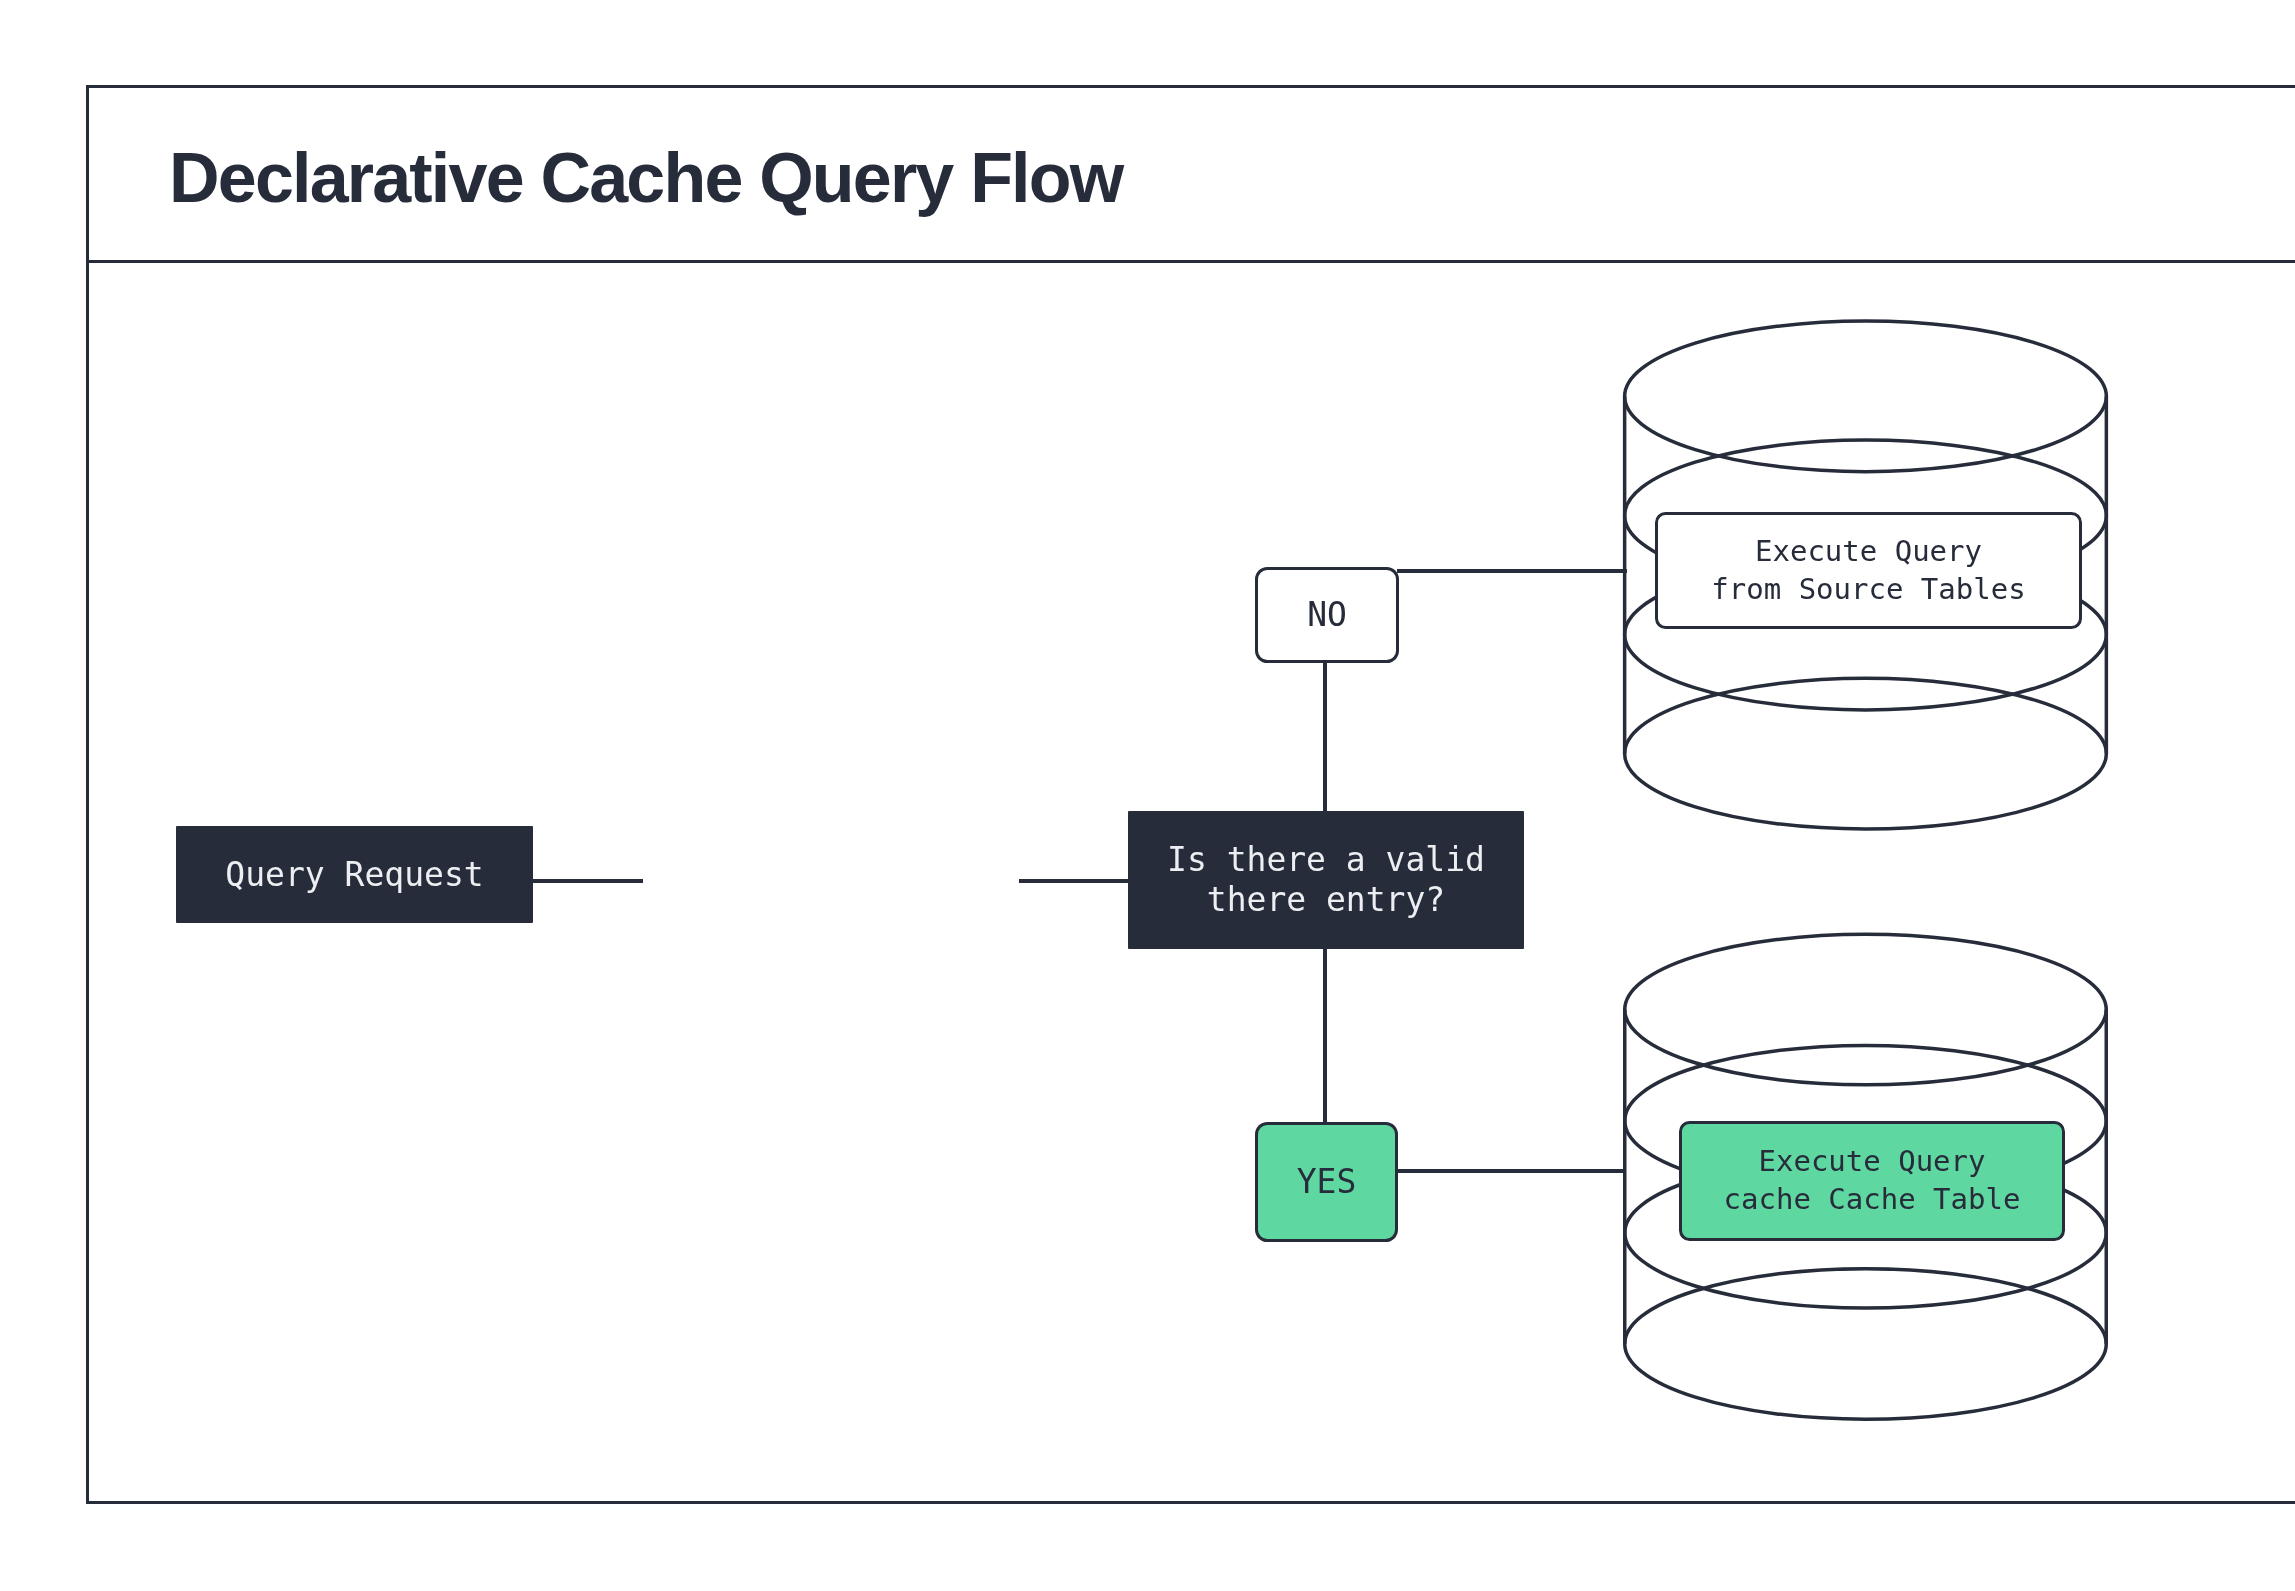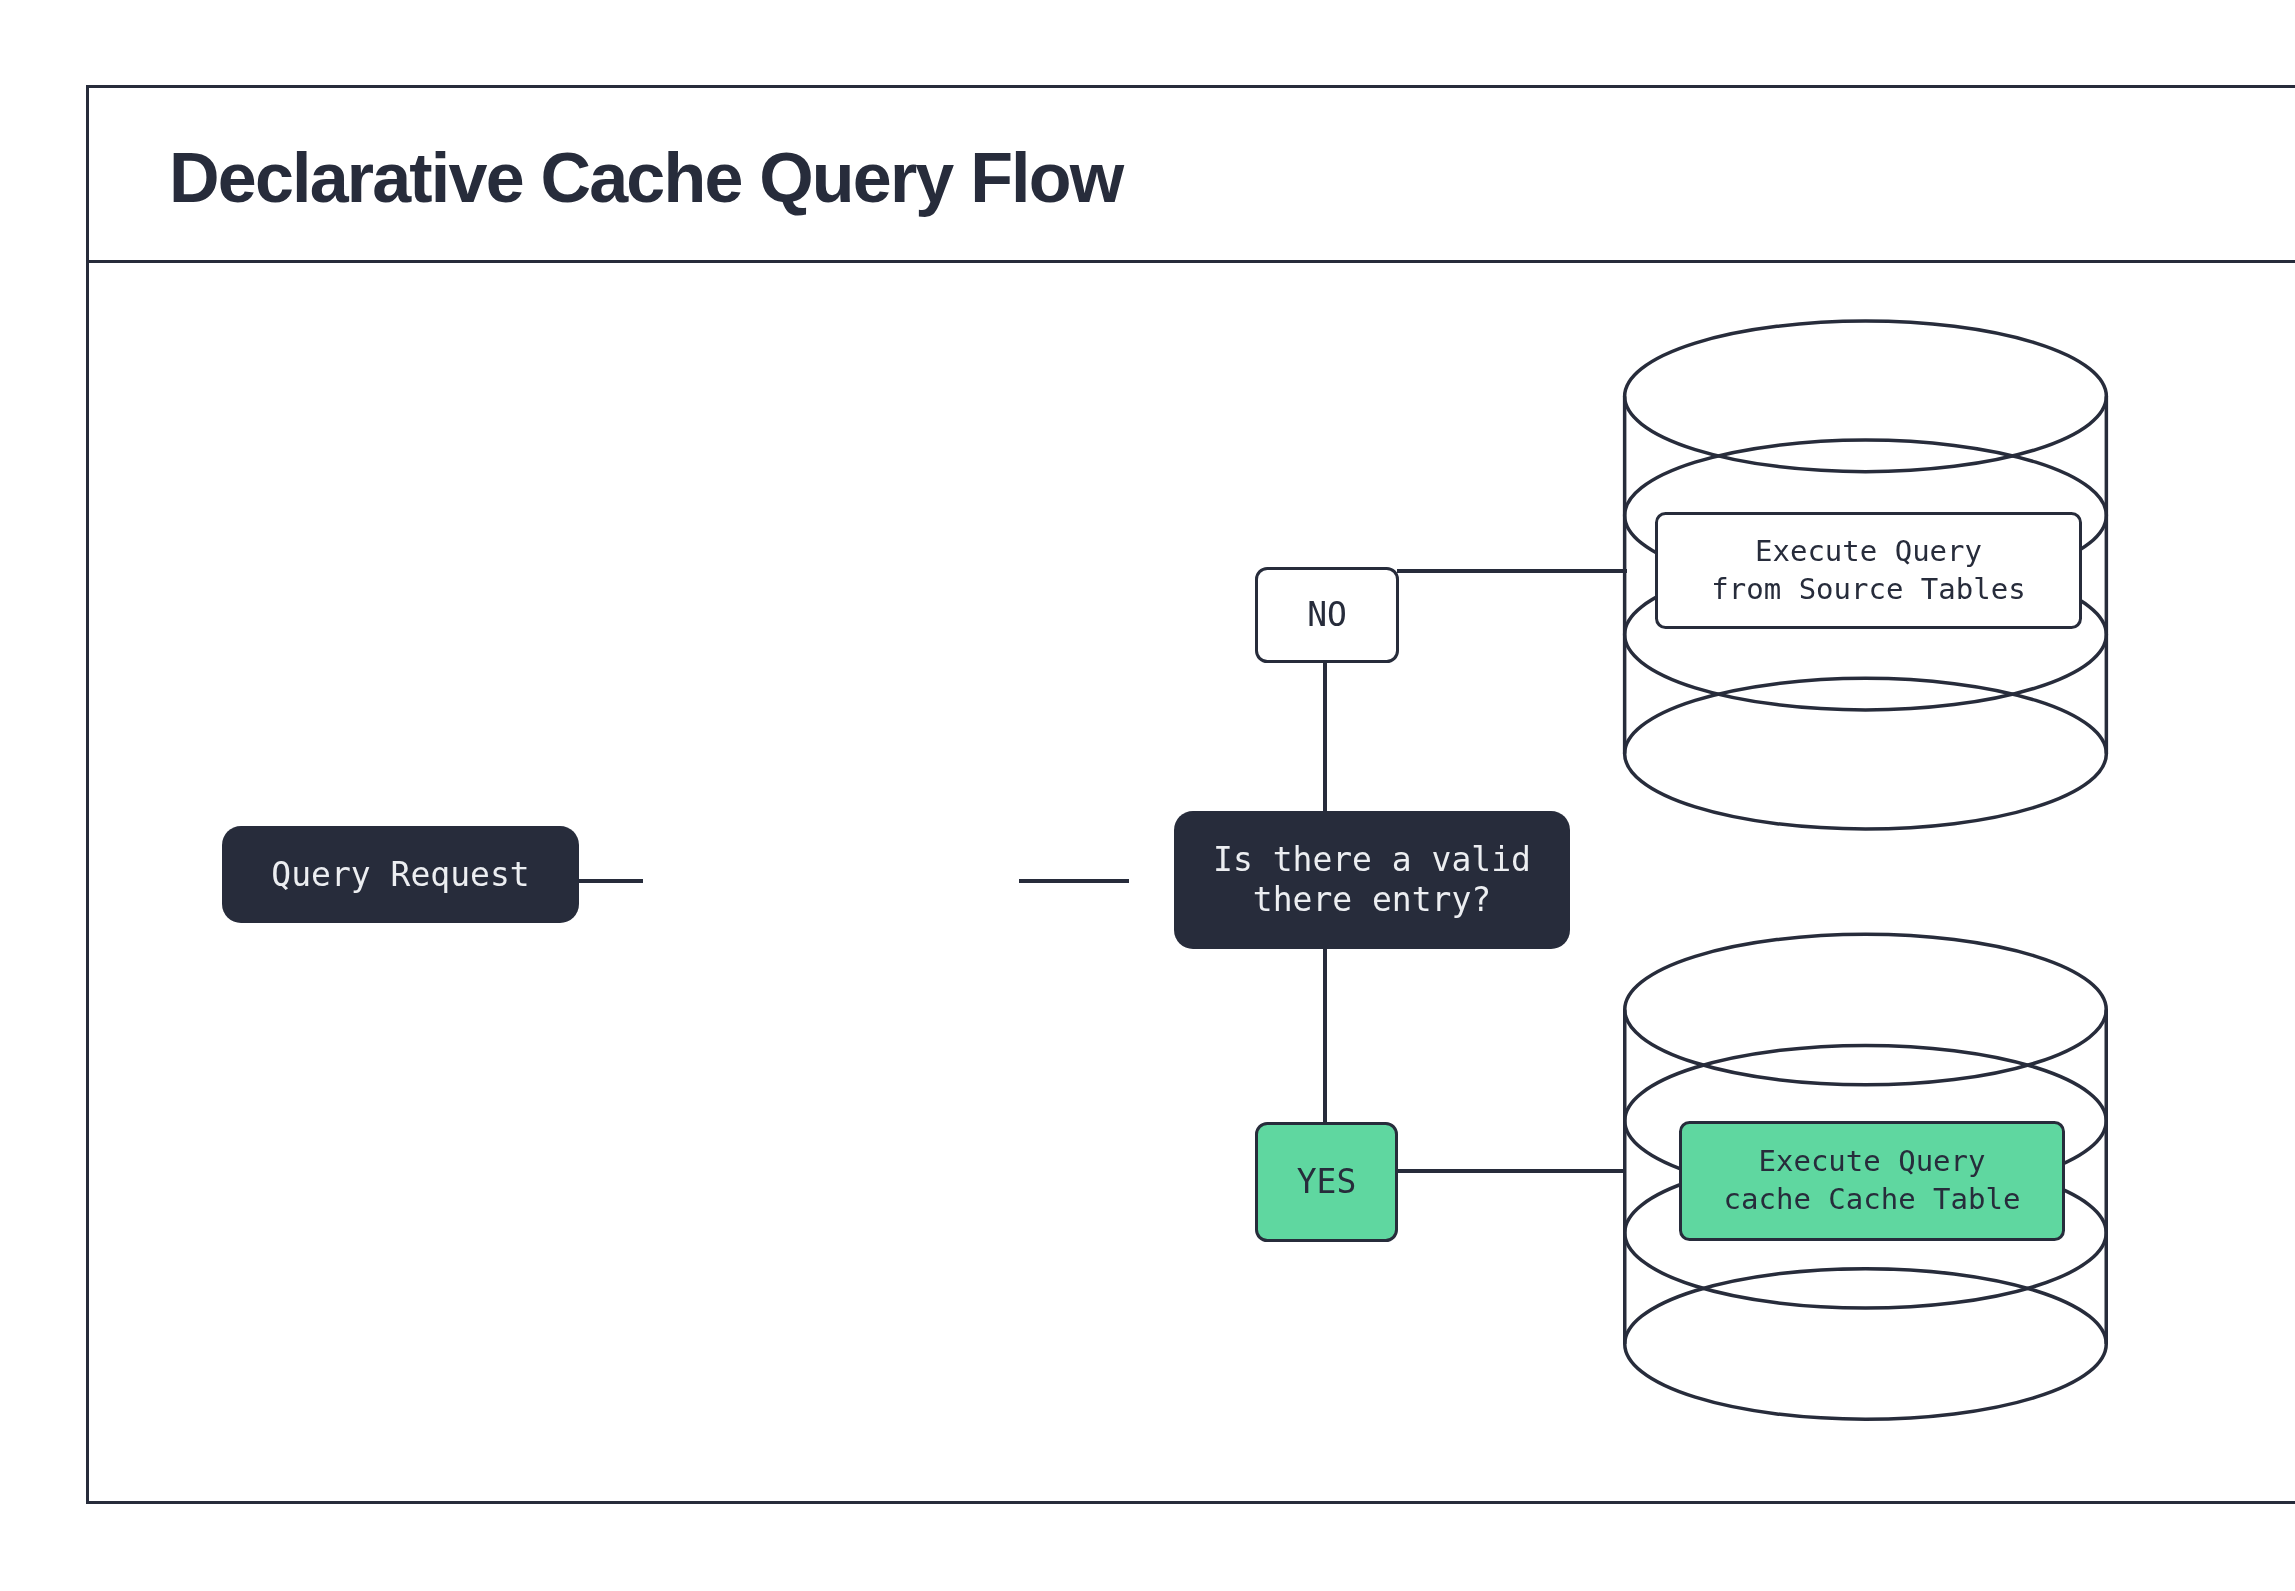--- a/index.html
+++ b/index.html
@@ -27,21 +27,21 @@
 
   
   .h-line, .v-line { position: absolute; background: var(--ink); }
   .h-line { height: 3.5px; }
   .v-line { width: 3.5px; }
 
   
   .node { position: absolute; display: flex; flex-direction: column;
           align-items: center; justify-content: center; text-align: center;
           font-size: 33px; line-height: 1.2; white-space: nowrap; }
-  .node--dark  { background: var(--ink); color: var(--light-text); border-radius: 19px; margin-left: 46px; }
+  .node--dark  { background: var(--ink); color: var(--light-text); border-radius: 1px; }
   .node--green { background: var(--green); color: var(--ink);
                  border: 3.5px solid var(--ink); border-radius: 12.3px; }
   .node--white { background: var(--paper); color: var(--ink);
                  border: 3.5px solid var(--ink); border-radius: 12.3px; margin-top: 44px; }
 
   .db-label { position: absolute; display: flex; flex-direction: column;
               align-items: center; justify-content: center; text-align: left;
               font-size: 29px; line-height: 1.3; white-space: nowrap;
               border: 3.5px solid var(--ink); border-radius: 10.5px; }
   .db-label--white { background: var(--paper); color: var(--ink); }

